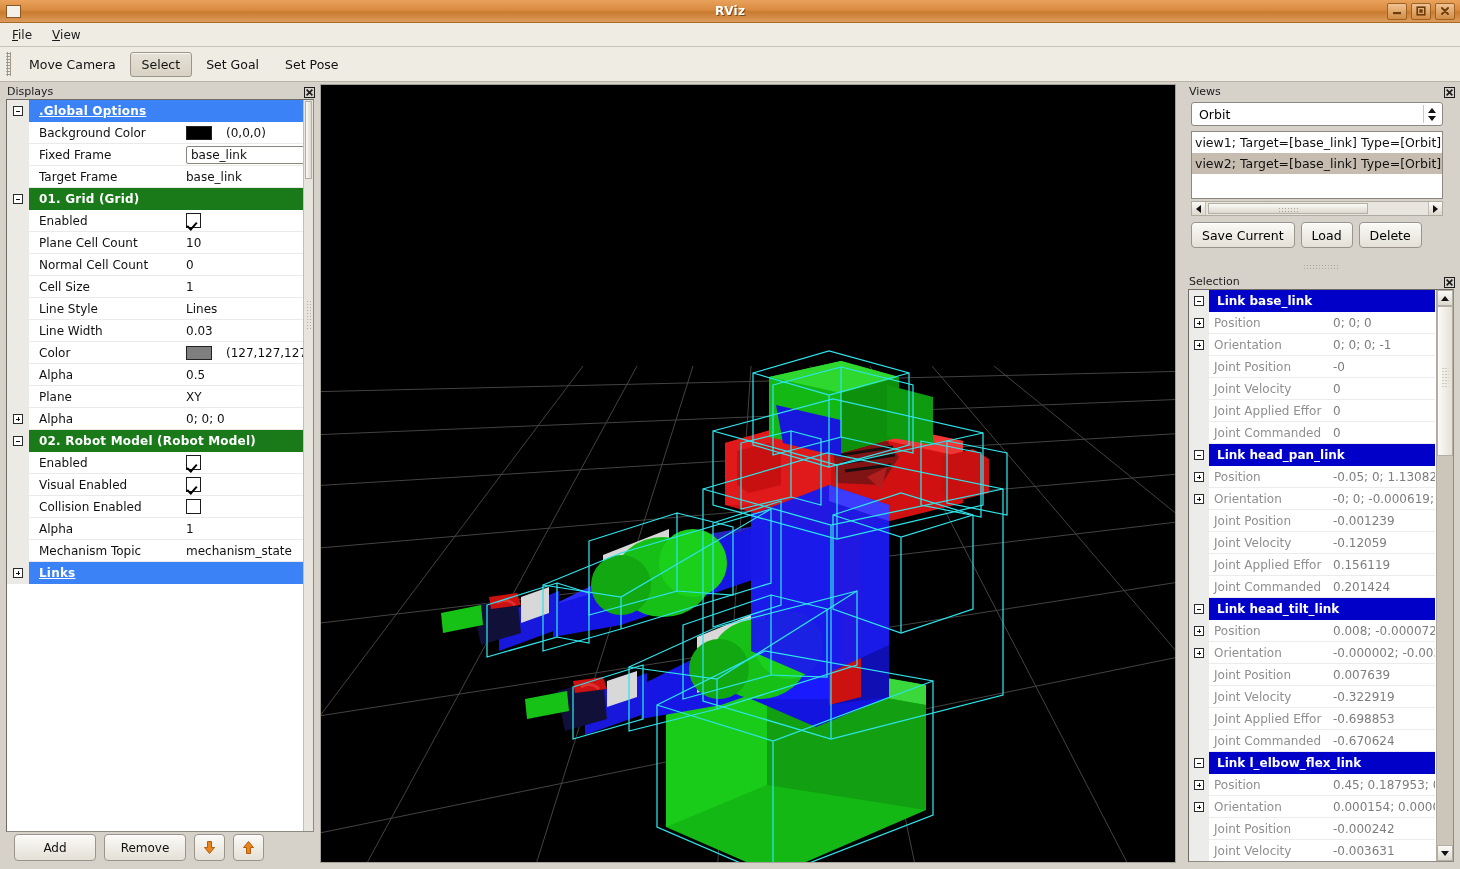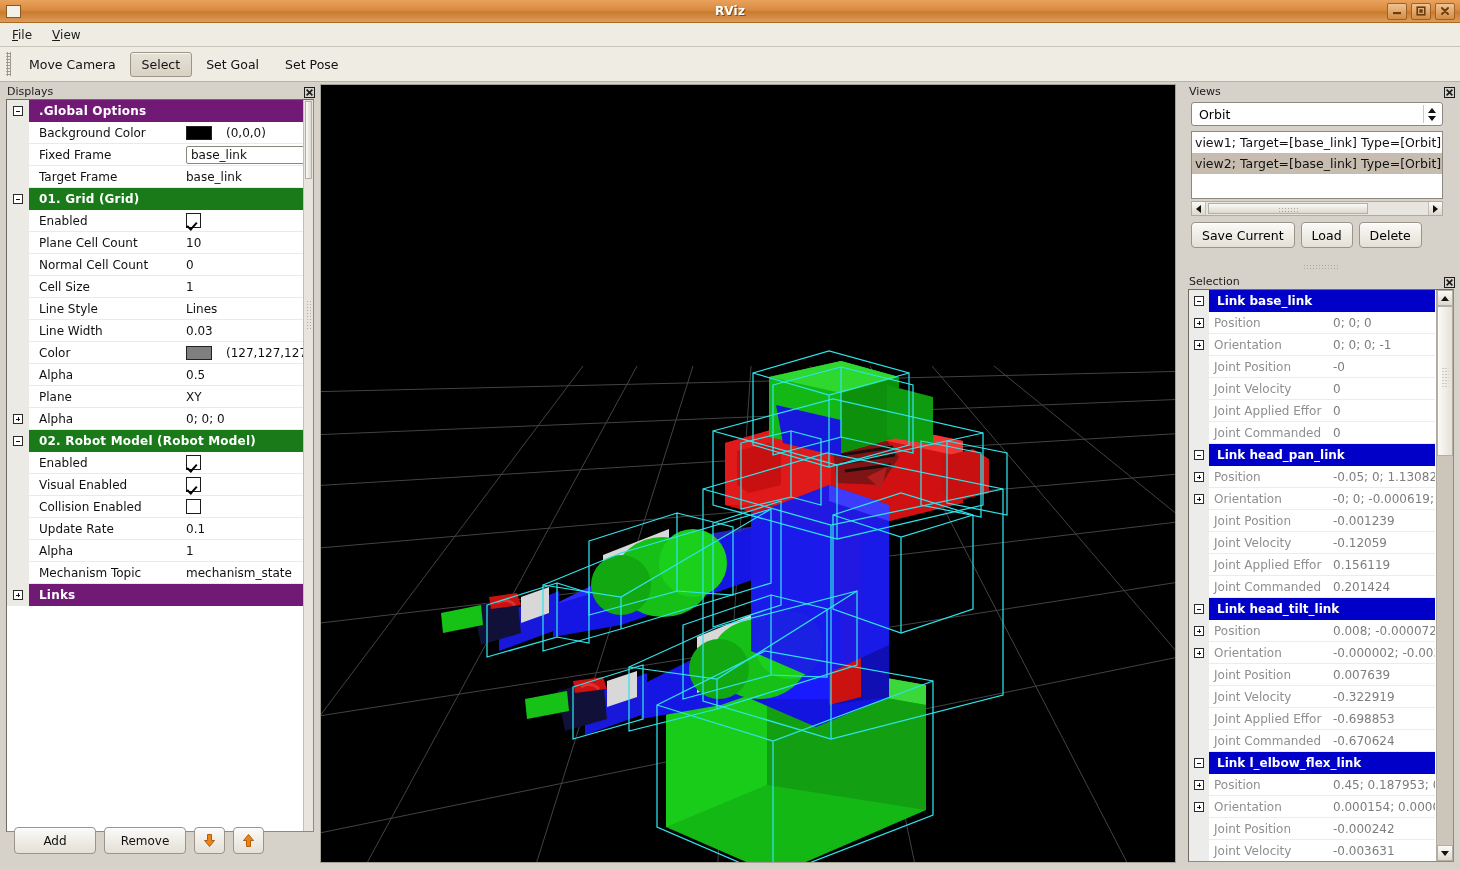--- a/index.html
+++ b/index.html
@@ -128,21 +128,21 @@
   }
   .exp-box::before {
     content: ""; position: absolute; left: 2px; right: 2px; top: 4px; height: 1px; background: #111;
   }
   .exp-box.plus::after {
     content: ""; position: absolute; top: 2px; bottom: 2px; left: 4px; width: 1px; background: #111;
   }
   .trow .label { width: 148px; flex: 0 0 148px; padding-left: 10px; }
   .trow .value { flex: 1; padding-left: 9px; display: flex; align-items: center; gap: 14px; }
   .trow.cat { font-weight: bold; color: #ffffff; border-bottom: none; }
-  .trow.cat.blue { background: #701a75; }
+  .trow.cat.blue { background: #3b82f6; text-decoration: underline; }
   .trow.cat.green { background: #1a7a1a; }
   .trow.cat .cat-label { padding-left: 10px; letter-spacing: .2px; }
   .trow.cat .expander { background: #eceae4; }
   .swatch { width: 26px; height: 14px; border: 1px solid #222; display:block; }
   .check {
     width: 15px; height: 15px; border: 1.5px solid #1c1c1c; background: #fff;
     position: relative; display: inline-block;
   }
   .check.on::after {
     content: ""; position: absolute; left: 2px; top: 6px; width: 4px; height: 8px;
@@ -153,21 +153,21 @@
   .combo-field {
     width: 129px; height: 18px; background: #fff;
     border: 1px solid #8c8880; border-radius: 2px;
     display: flex; align-items: center; padding-left: 4px; font-size: 12px;
   }
   .tri-down { width:0;height:0;border-left:4px solid transparent;border-right:4px solid transparent;border-top:5px solid #111; }
   .tri-up { width:0;height:0;border-left:4px solid transparent;border-right:4px solid transparent;border-bottom:5px solid #111; }
 
   .displays-buttons {
     position: absolute; left: 4px; bottom: 6px; width: 308px; height: 34px;
-    display: flex; align-items: flex-start; gap: 8px; padding-left: 8px;
+    display: flex; align-items: flex-end; gap: 8px; padding-left: 8px;
   }
   .pbtn {
     height: 27px; border: 1px solid #9a948a; border-radius: 4px;
     background: linear-gradient(to bottom,#fbfaf7,#e4e0d6);
     font-size: 12px; color: #111; display: flex; align-items: center; justify-content: center;
     box-shadow: inset 0 1px 0 #fff;
   }
   .pbtn.wide { width: 82px; }
   .pbtn.sq { width: 31px; }
   .arrow-icon { display: block; }
@@ -483,27 +483,20 @@
           </div>
           <div class="trow">
             <div class="expander"></div>
             <div class="label">Collision Enabled</div>
             <div class="value">
               <span class="check"></span>
             </div>
           </div>
           <div class="trow">
             <div class="expander"></div>
-            <div class="label">Update Rate</div>
-            <div class="value">
-              <span>0.1</span>
-            </div>
-          </div>
-          <div class="trow">
-            <div class="expander"></div>
             <div class="label">Alpha</div>
             <div class="value">
               <span>1</span>
             </div>
           </div>
           <div class="trow">
             <div class="expander"></div>
             <div class="label">Mechanism Topic</div>
             <div class="value">
               <span>mechanism_state</span>

